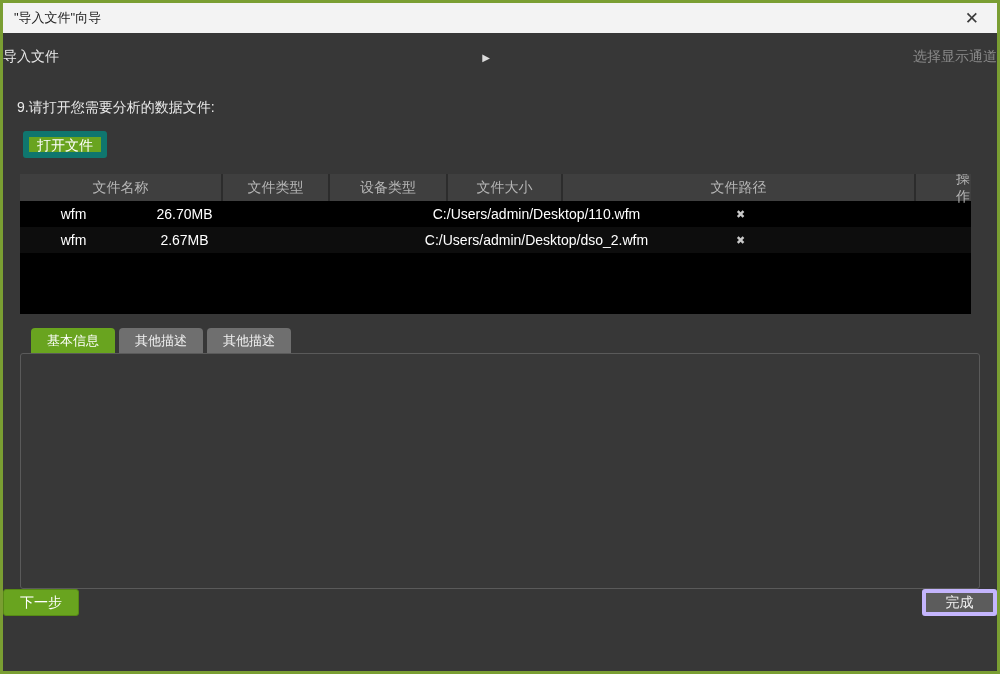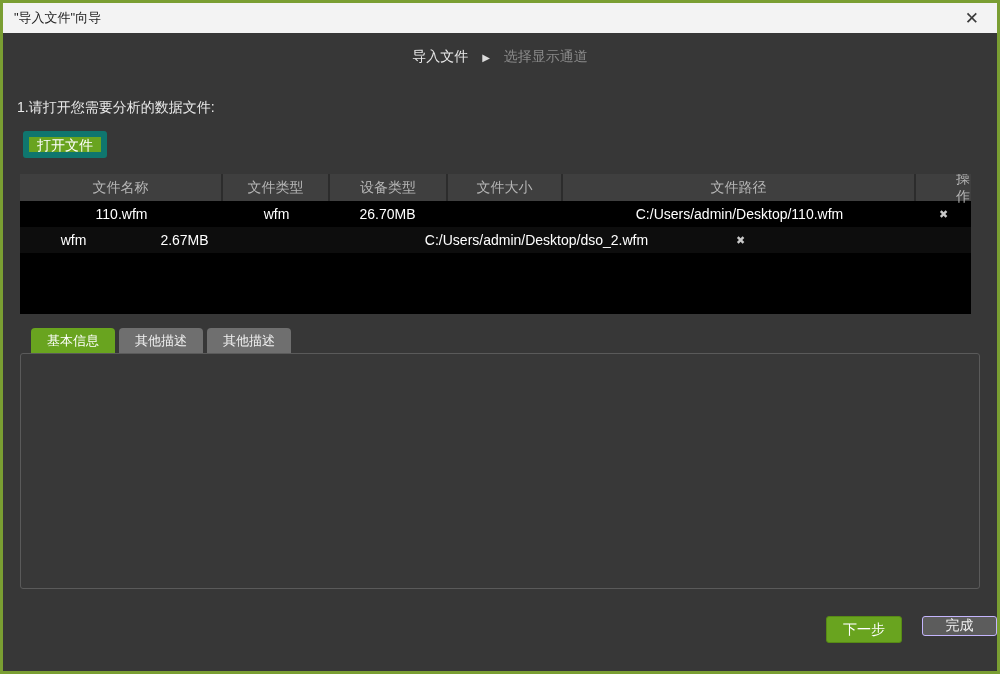--- a/index.html
+++ b/index.html
@@ -23,21 +23,21 @@
     color: #1e1e1e; font-size: 13px;
   }
   .titlebar .title { flex: 1; }
   .close-btn {
     font-size: 17px; line-height: 1; color: #3a3a3a;
     cursor: pointer; padding: 2px 4px; font-weight: 400;
   }
   
   .steps {
     margin-top: 14px; height: 20px;
-    display: flex; justify-content: center; align-items: center;
+    display: flex; justify-content: space-between; align-items: center;
     gap: 14px; font-size: 14px;
   }
   .step-current { color: #e9e9e9; }
   .step-arrow { color: #dcdcdc; font-size: 10px; }
   .step-next { color: #8a8a8a; }
   
   .instruction {
     margin: 32px 0 0 14px;
     color: #e9e9e9; font-size: 14px;
   }
@@ -103,68 +103,66 @@
   
   .info-panel {
     margin: 0 17px;
     height: 236px;
     background: #383838;
     border: 1px solid #5a5a5a;
     border-radius: 3px;
   }
   
   .footer {
-    margin-top: 27px;
-    display: flex; justify-content: flex-end; gap: 20px;
+    display: flex; justify-content: space-between; gap: 20px;
   }
   .btn-next {
     width: 76px; height: 27px;
     background: #69a41f; border: 1px solid #578a15;
     border-radius: 3px; color: #ffffff; font-size: 14px;
     cursor: pointer; font-family: inherit;
   }
   .btn-finish {
-    width: 75px; height: 20px;
-    background: #5c5c5c; border: 1px solid #c4b5fd;
+    width: 75px; height: 27px;
+    background: #5c5c5c; border: 4px solid #c4b5fd;
     border-radius: 3px; color: #f0f0f0; font-size: 14px;
     cursor: pointer; font-family: inherit;
   }
 </style>
 </head>
 <body>
 
 <div class="dialog">
 
   <div class="titlebar">
     <span class="title">"导入文件"向导</span>
     <span class="close-btn">✕</span>
   </div>
 
   <div class="steps">
     <span class="step-current">导入文件</span>
     <span class="step-arrow">▶</span>
     <span class="step-next">选择显示通道</span>
   </div>
 
-  <div class="instruction">1.请打开您需要分析的数据文件:</div>
+  <div class="instruction">9.请打开您需要分析的数据文件:</div>
 
   <button class="open-btn">打开文件</button>
 
   <div class="file-table">
     <div class="ft-header">
       <div class="cell c-name">文件名称</div>
       <div class="cell c-type">文件类型</div>
       <div class="cell c-device">设备类型</div>
       <div class="cell c-size">文件大小</div>
       <div class="cell c-path">文件路径</div>
       <div class="cell c-action">操作</div>
     </div>
 
     <div class="ft-row">
-      <div class="cell c-name">110.wfm</div>
       <div class="cell c-type">wfm</div>
       <div class="cell c-size">26.70MB</div>
       <div class="cell c-device"></div>
       <div class="cell c-path">C:/Users/admin/Desktop/110.wfm</div>
       <div class="cell c-action">
         <span class="row-delete">✖</span>
       </div>
     </div>
 
     <div class="ft-row alt">

